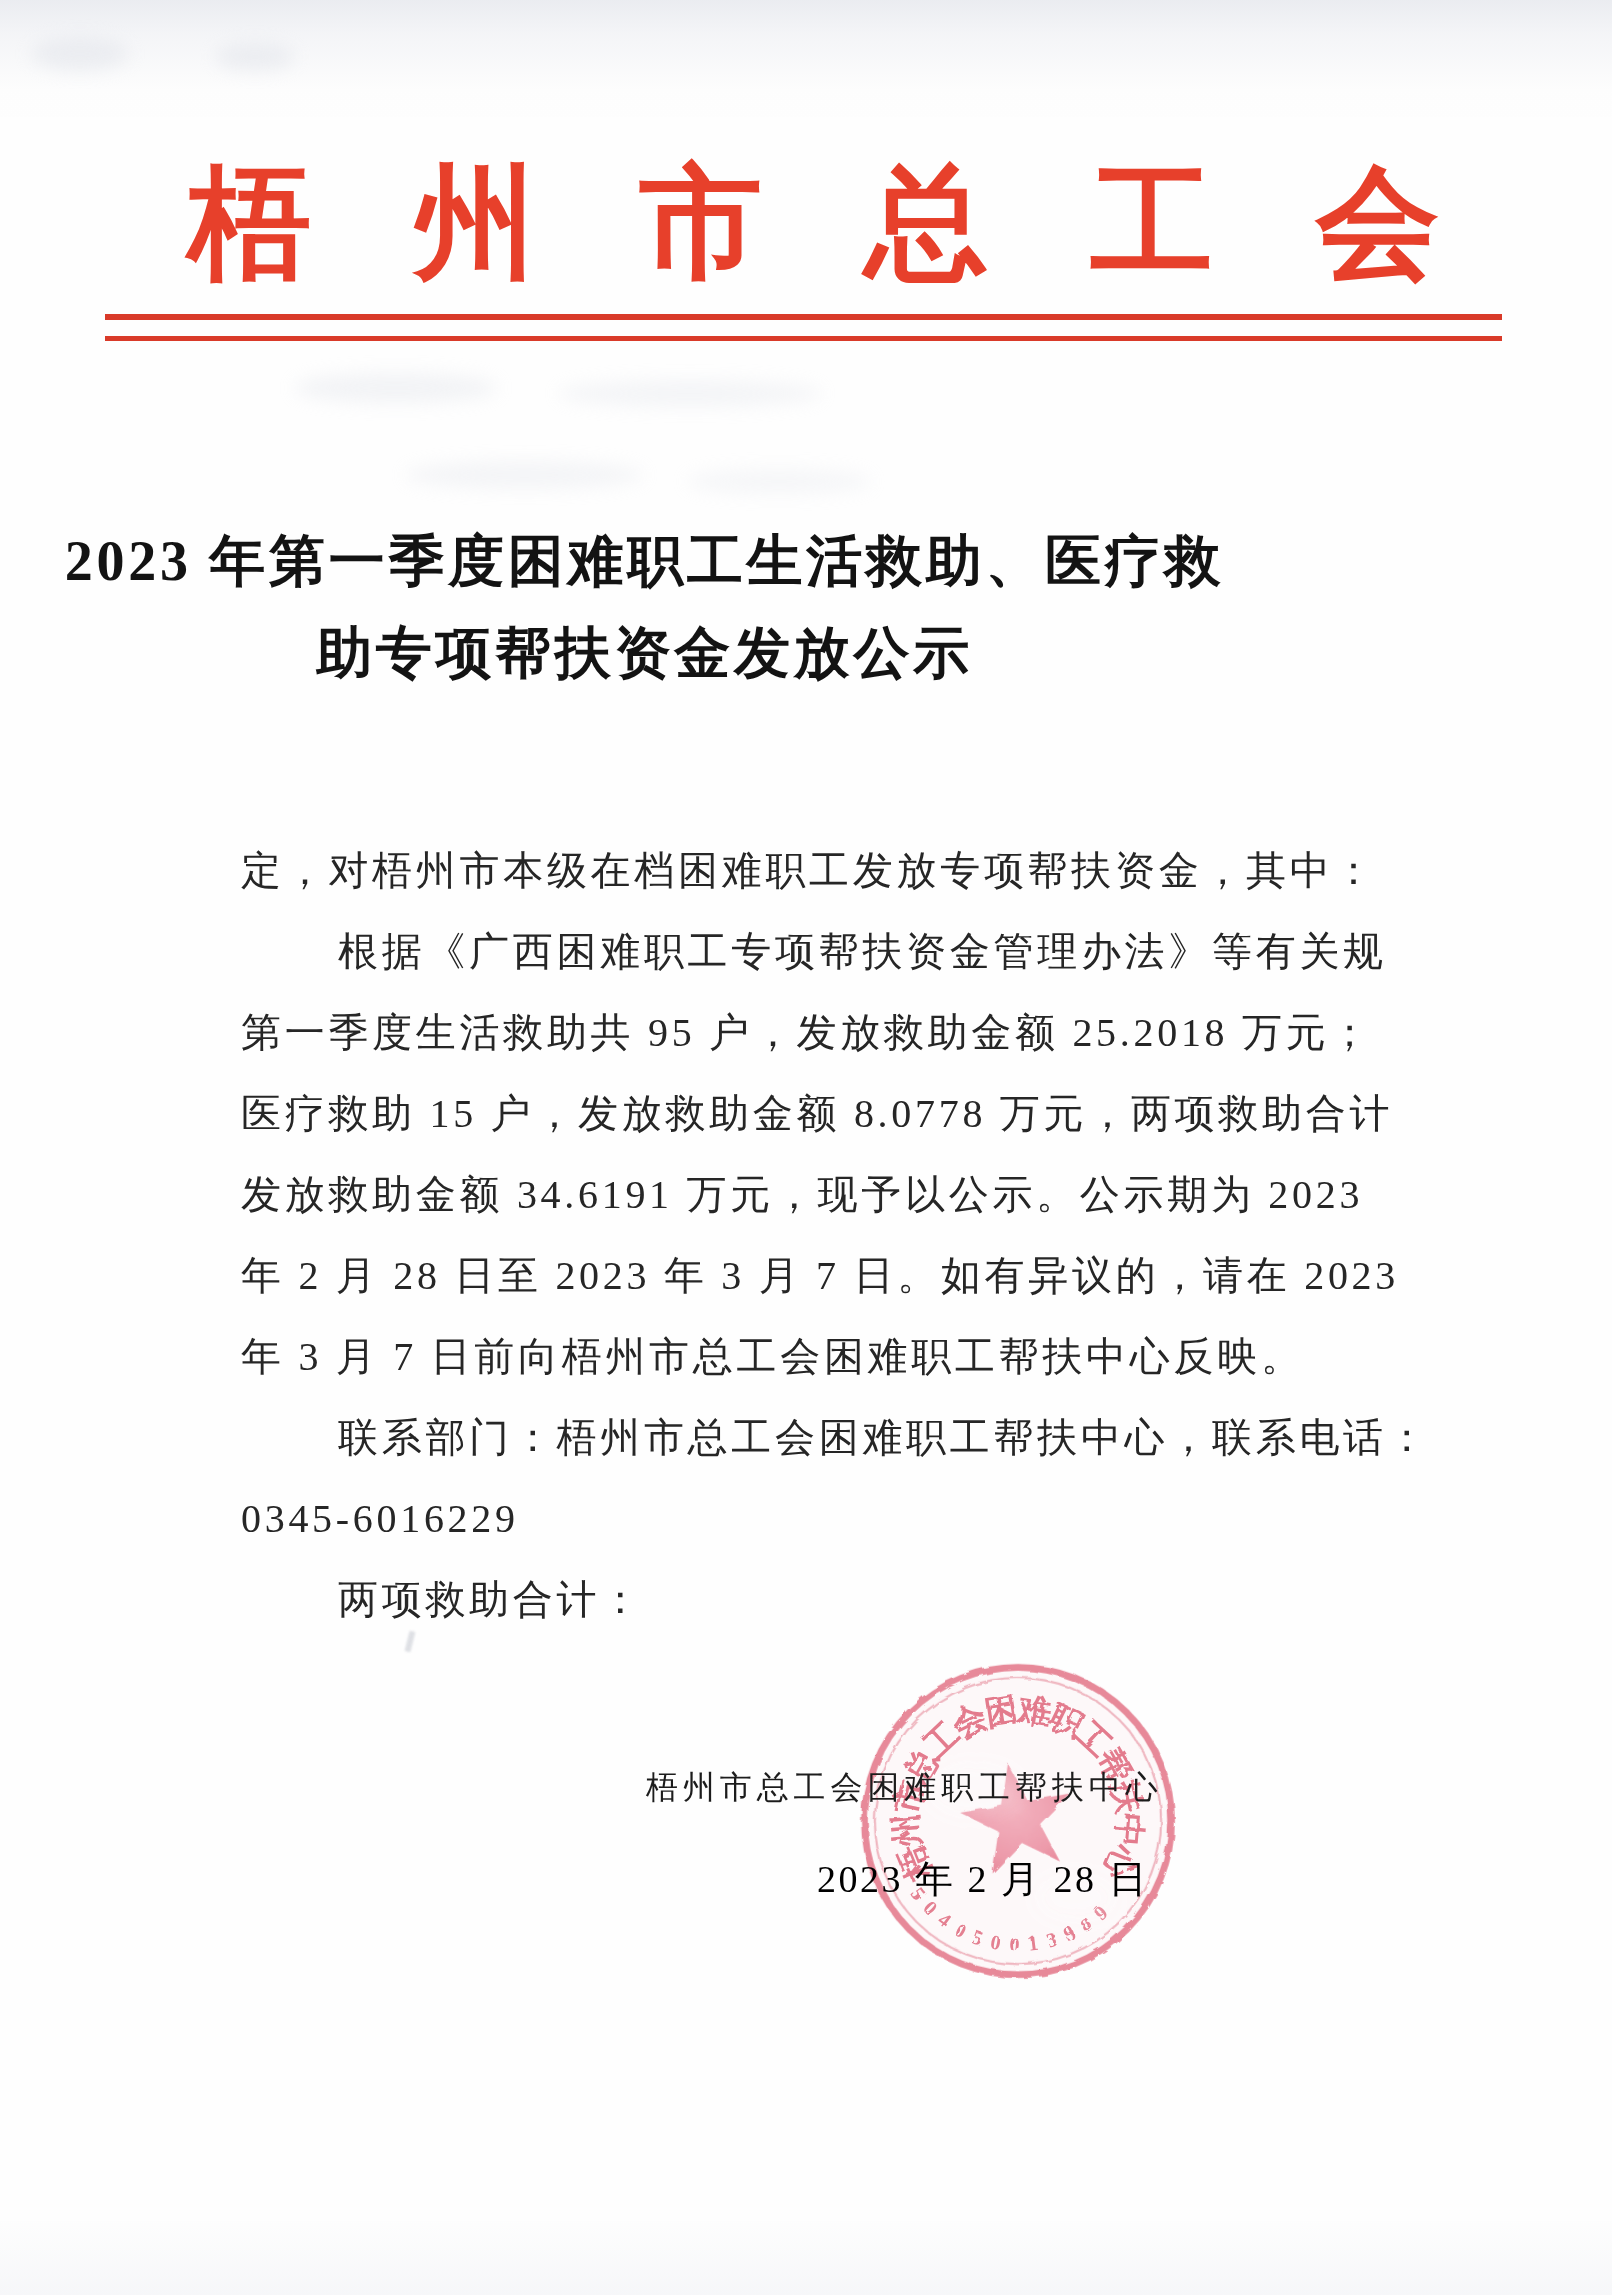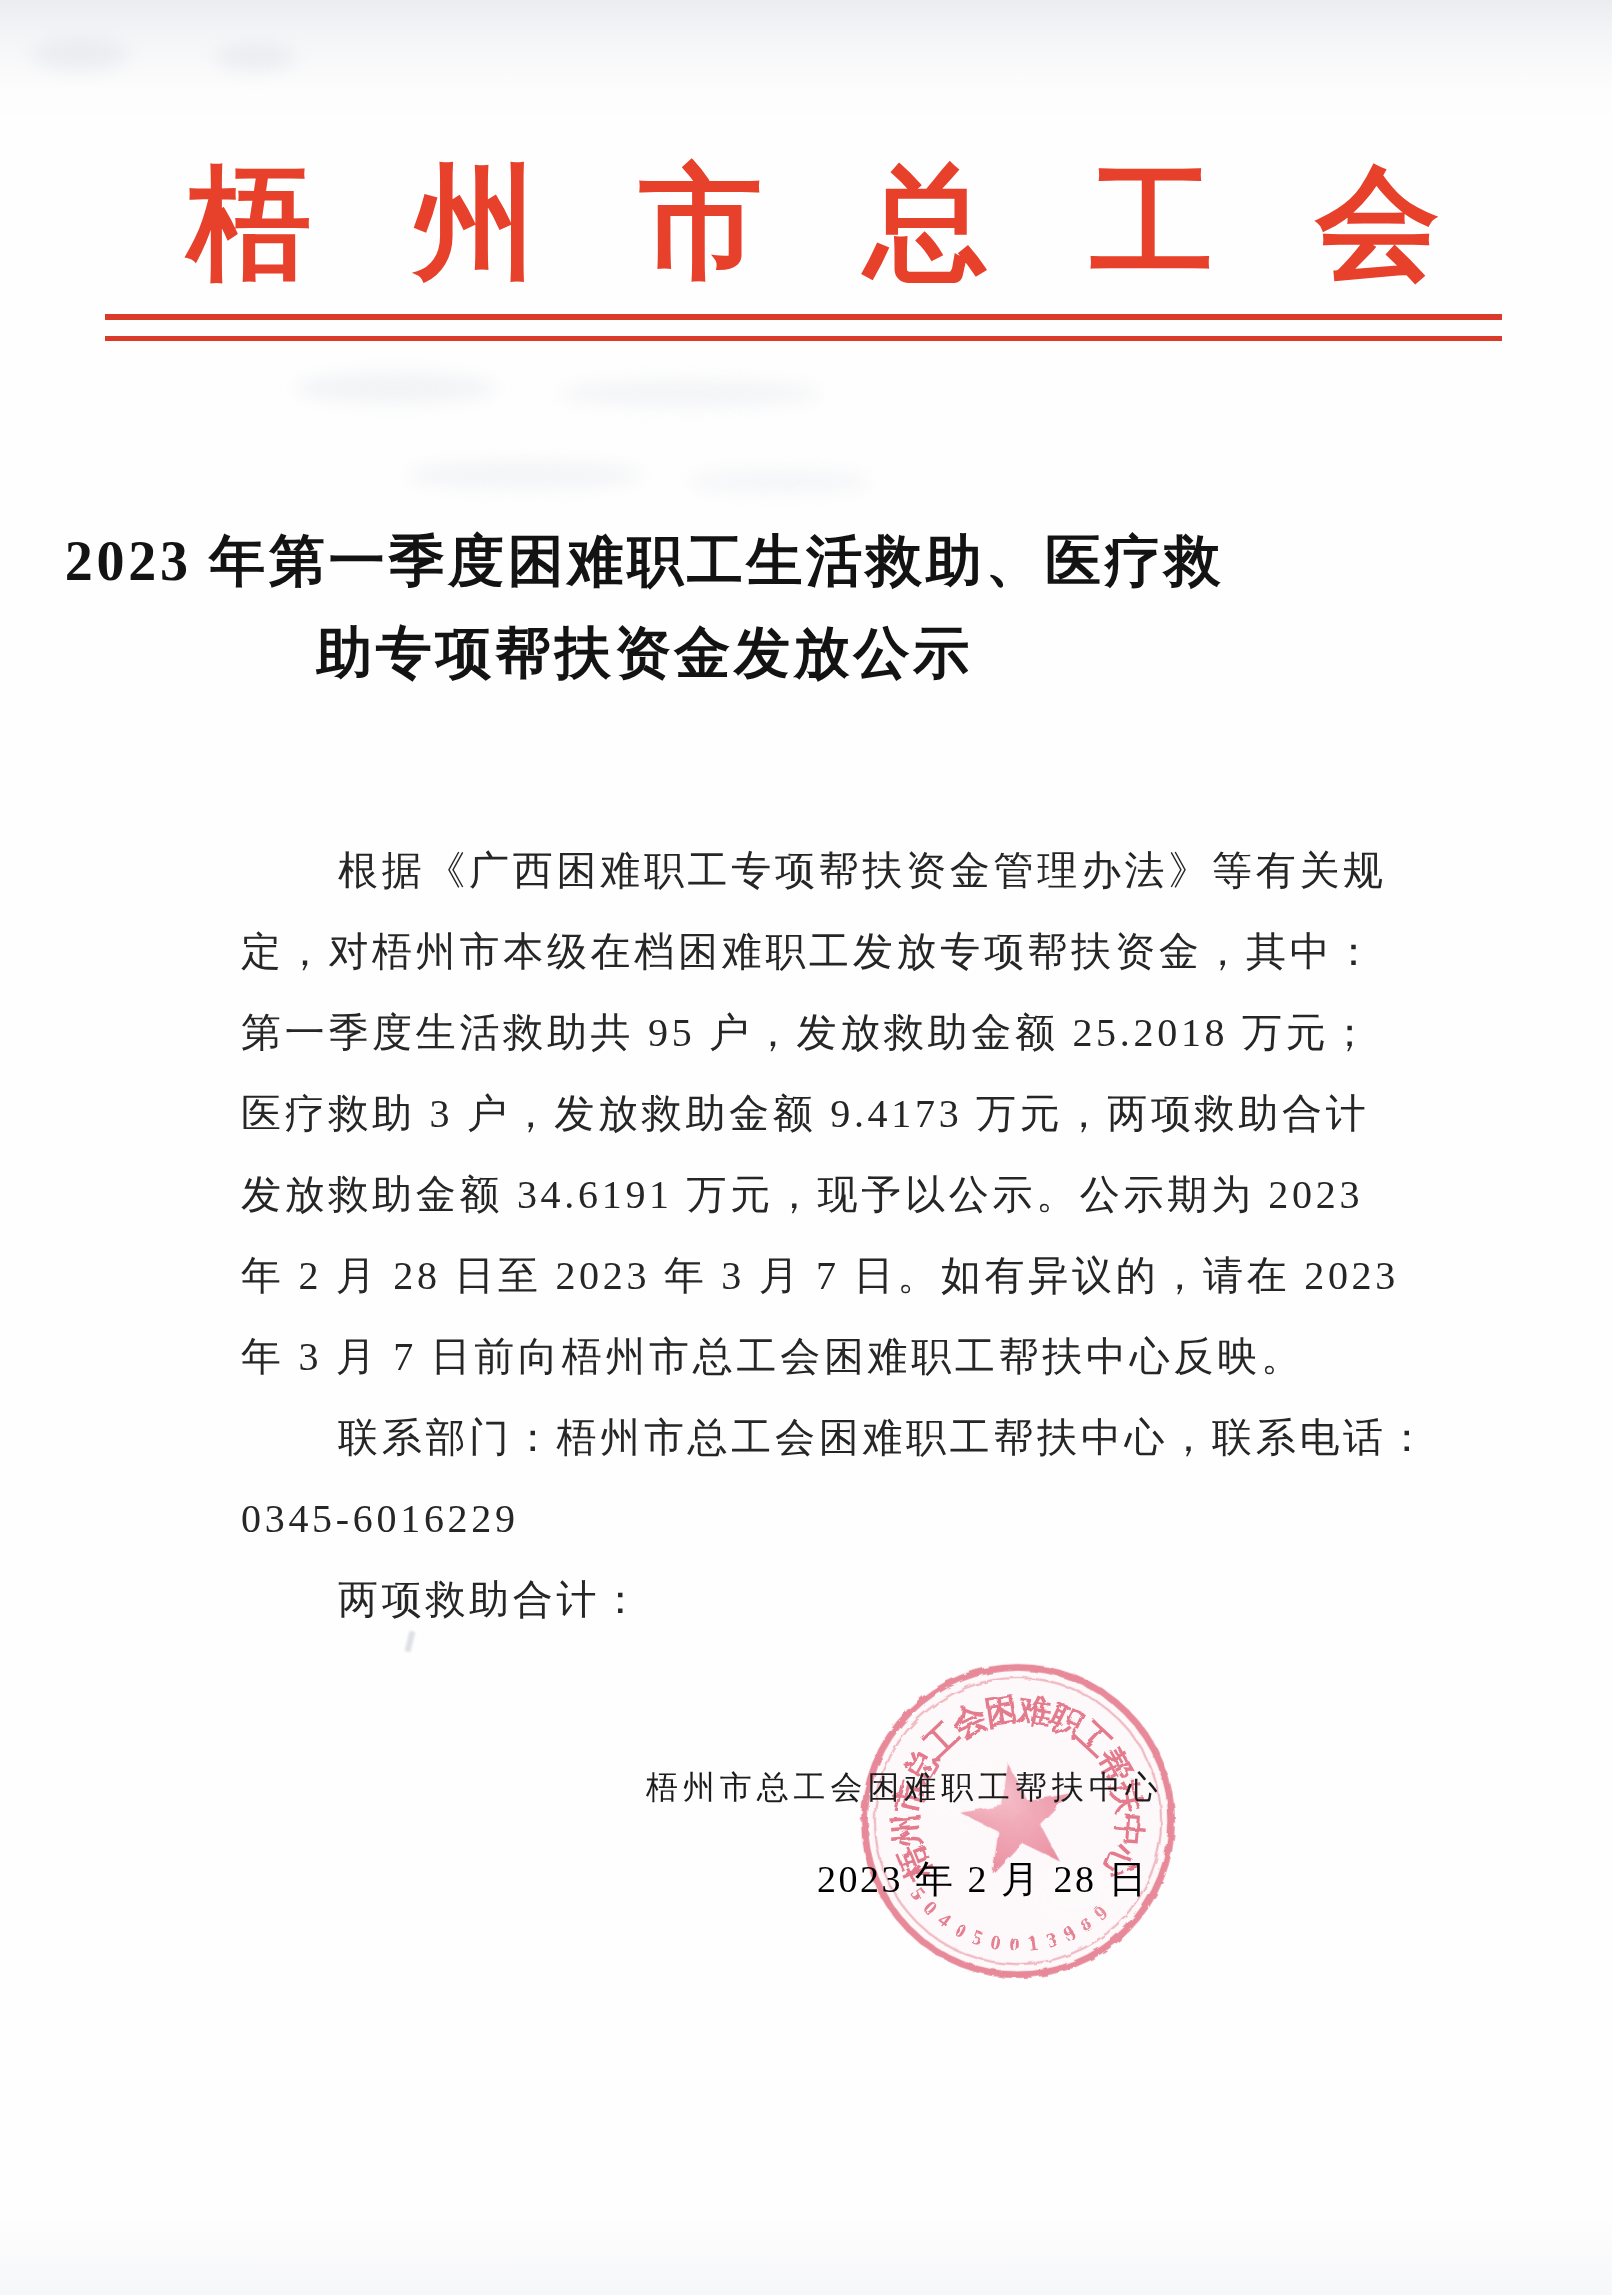--- a/index.html
+++ b/index.html
@@ -87,24 +87,24 @@
     </div>
   <div class="rule rule-1"></div>
   <div class="rule rule-2"></div>
 
   <div class="doc-title">
     <div>2023 年第一季度困难职工生活救助、医疗救</div>
     <div>助专项帮扶资金发放公示</div>
   </div>
 
   <div class="body-block" id="body-block">
+      <div class="body-line">定，对梧州市本级在档困难职工发放专项帮扶资金，其中：</div>
       <div class="body-line indent">根据《广西困难职工专项帮扶资金管理办法》等有关规</div>
-      <div class="body-line">定，对梧州市本级在档困难职工发放专项帮扶资金，其中：</div>
       <div class="body-line">第一季度生活救助共 95 户，发放救助金额 25.2018 万元；</div>
-      <div class="body-line">医疗救助 3 户，发放救助金额 9.4173 万元，两项救助合计</div>
+      <div class="body-line">医疗救助 15 户，发放救助金额 8.0778 万元，两项救助合计</div>
       <div class="body-line">发放救助金额 34.6191 万元，现予以公示。公示期为 2023</div>
       <div class="body-line">年 2 月 28 日至 2023 年 3 月 7 日。如有异议的，请在 2023</div>
       <div class="body-line">年 3 月 7 日前向梧州市总工会困难职工帮扶中心反映。</div>
       <div class="body-line indent">联系部门：梧州市总工会困难职工帮扶中心，联系电话：</div>
       <div class="body-line">0345-6016229</div>
       <div class="body-line indent">两项救助合计：</div>
     </div>
 
   <div class="seal-wrap">
     <svg width="344" height="344" viewBox="0 0 560 560">

